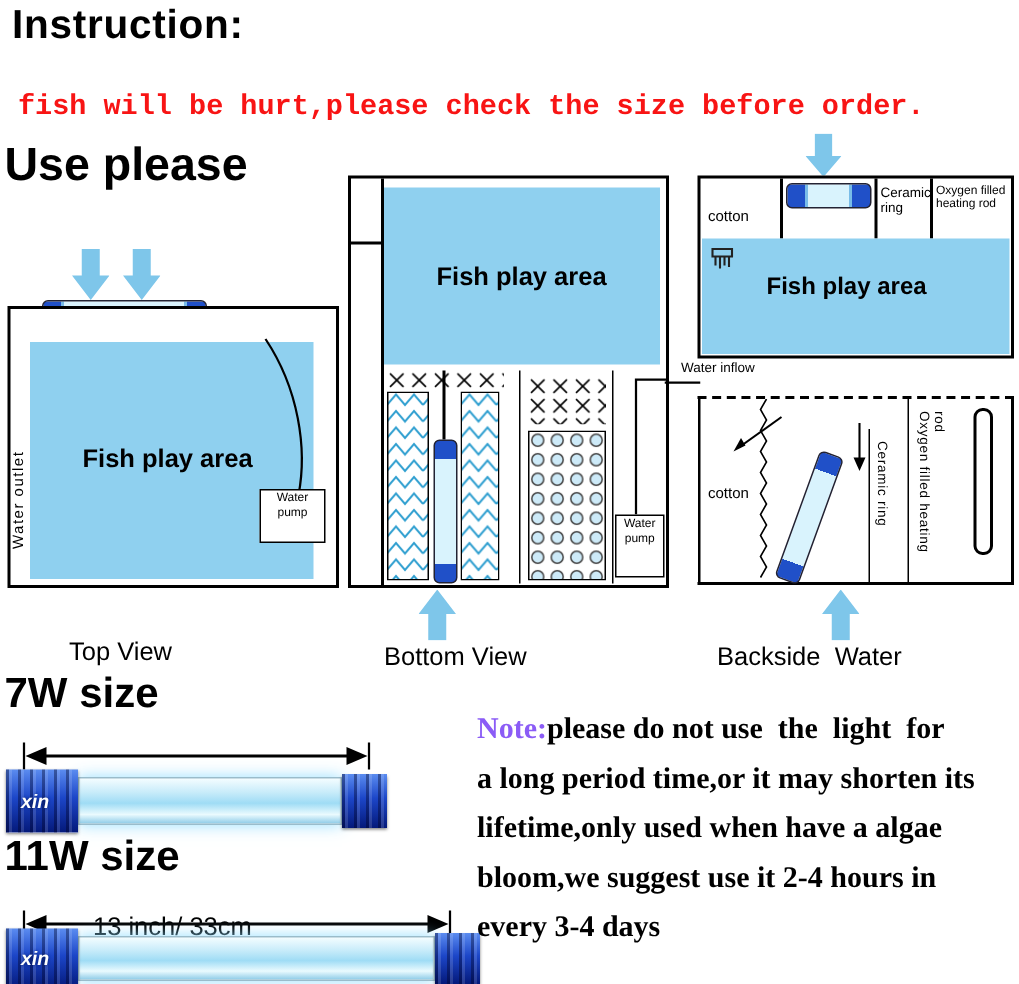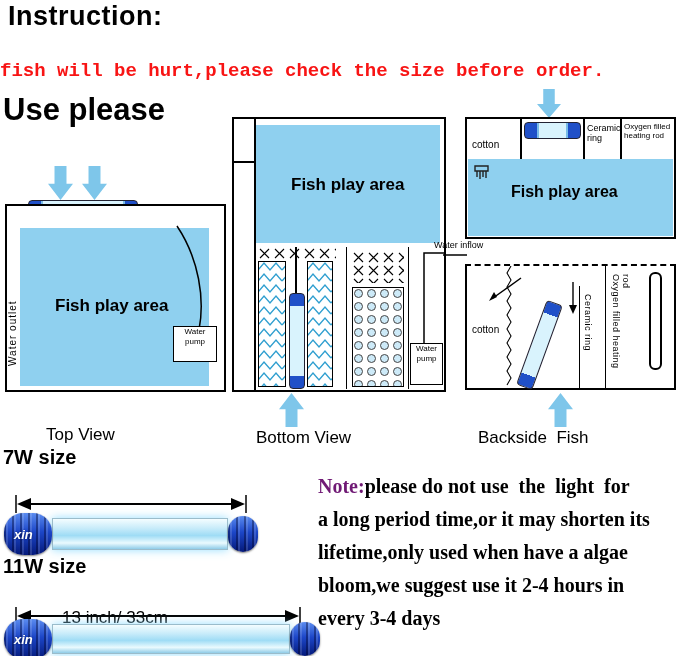--- a/index.html
+++ b/index.html
@@ -6,21 +6,21 @@
   #canvas{position:relative;width:679px;height:656px;background:#fff;overflow:hidden;
           font-family:"Liberation Sans",sans-serif;color:#000;text-decoration:underline;}
   .abs{position:absolute;}
 
   
   .h-instruction{font-size:27px;font-weight:bold;letter-spacing:.5px;}
   .warning{font-family:"Liberation Mono",monospace;font-weight:bold;font-size:19px;
            color:#f81414;white-space:pre-wrap;line-height:27px;}
   .nofish{font-family:"Liberation Sans",sans-serif;font-size:21px;font-weight:bold;color:#f81414;}
   .h-use{font-size:31px;font-weight:bold;}
-  .h-size{font-size:20px;font-weight:bold;}
+  .h-size{font-size:28px;font-weight:bold;}
   .measure-label{font-size:17px;}
 
   
   .tank{position:absolute;border:2px solid #000;background:#fff;}
   .water{position:absolute;background:#8fd0ef;}
   .fish-label{position:absolute;font-weight:bold;font-size:17px;white-space:nowrap;}
   .view-label{position:absolute;font-size:17px;}
   .tinytext{position:absolute;font-size:8px;line-height:1.15;}
   .smalltext{position:absolute;font-size:10px;line-height:1.1;}
   .pumpbox{position:absolute;background:#fff;border:1px solid #000;font-size:8px;
@@ -39,37 +39,37 @@
   .arrow.up{clip-path:polygon(50% 0,100% 48%,74% 48%,74% 100%,26% 100%,26% 48%,0 48%);}
 
   
   .lamp-h{position:absolute;border:1px solid #223;border-radius:4px;
     background:linear-gradient(90deg,#2050c8 0 12px,#79bce8 12px 14px,#d9f3fd 14px calc(100% - 14px),#79bce8 calc(100% - 14px) calc(100% - 12px),#2050c8 calc(100% - 12px) 100%);}
   .lamp-v{position:absolute;border:1px solid #223;border-radius:4px;
     background:linear-gradient(180deg,#2050c8 0 12px,#d9f3fd 12px calc(100% - 12px),#2050c8 calc(100% - 12px) 100%);}
 
   
   .big-lamp{position:absolute;display:flex;align-items:center;}
-  .big-lamp .cap{position:relative;border-radius:19px;
+  .big-lamp .cap{position:relative;border-radius:0;
     background:
       repeating-linear-gradient(90deg,rgba(0,0,30,.38) 0 2px,rgba(255,255,255,.14) 2px 4px,rgba(0,0,0,0) 4px 8px),
       linear-gradient(180deg,#5b8cf0 0%,#1c46c8 45%,#04197a 100%);
     box-shadow:0 1px 2px rgba(0,0,0,.5);}
   .big-lamp .cap.left{width:48px;height:100%;}
   .big-lamp .cap.right{width:30px;height:86%;}
   .big-lamp .tube{flex:1;height:72%;border:1px solid #9abccb;
     background:linear-gradient(180deg,#f4fdff 0%,#c9ecfa 30%,#9fdcf5 55%,#eafafe 80%,#8fcce8 100%);
     box-shadow:0 0 10px rgba(140,220,255,.9);}
   .brand{position:absolute;left:10px;top:50%;transform:translateY(-50%);
     color:#fff;font-style:italic;font-weight:bold;font-size:13px;text-shadow:0 0 2px #001a66;}
 
   
   .note-line{font-family:"Liberation Serif",serif;font-weight:bold;font-size:20px;
              line-height:33px;white-space:pre-wrap;color:#000;}
-  .note-label{color:#701a75;}
+  .note-label{color:#8b5cf6;}
 </style>
 </head>
 <body>
 
 <svg width="0" height="0" style="position:absolute">
   <defs>
     <pattern id="zig" width="24" height="11" patternUnits="userSpaceOnUse">
       <path d="M0,9 L6,2 L12,9 L18,2 L24,9" fill="none" stroke="#2f9fd0" stroke-width="1.4"></path>
     </pattern>
     <pattern id="dots" width="13" height="13" patternUnits="userSpaceOnUse">
@@ -77,21 +77,21 @@
     </pattern>
     <pattern id="xpat" width="15" height="13" patternUnits="userSpaceOnUse">
       <path d="M2,2 L11,11 M11,2 L2,11" stroke="#000" stroke-width="1.1" fill="none"></path>
     </pattern>
   </defs>
 </svg>
 
 <div id="canvas">
 
   <div class="abs h-instruction" style="left:8px;top:1px;">Instruction:</div>
-  <div class="abs warning" style="left:0;top:58px;">fish will be hurt,please check the size before order.</div>
+  <div class="abs warning" style="left:12px;top:58px;">fish will be hurt,please check the size before order.</div>
 
   <div class="abs h-use" style="left:3px;top:92px;">Use please</div>
 
   <div class="arrow down" style="left:48px;top:166px;width:25px;height:34px;"></div>
   <div class="arrow down" style="left:82px;top:166px;width:25px;height:34px;"></div>
   <div class="lamp-h" style="left:28px;top:200px;width:108px;height:20px;"></div>
 
   <div class="tank" style="left:5px;top:204px;width:217px;height:184px;">
     <div class="water" style="left:13px;top:22px;width:189px;height:158px;"></div>
     <div class="vtext-up" style="left:0px;top:32px;height:128px;">Water outlet</div>
@@ -150,21 +150,21 @@
     <div class="smalltext" style="left:5px;top:20px;">cotton</div>
     <div class="tinytext" style="left:120px;top:4px;width:32px;font-size:9px;">Ceramic ring</div>
     <div class="tinytext" style="left:157px;top:3px;width:48px;">Oxygen filled heating rod</div>
     <div class="water" style="left:1px;top:40px;width:205px;height:77px;"></div>
     <svg class="abs" style="left:6px;top:44px;" width="18" height="20">
       <path d="M2,3 h13 v5 h-13 z M4,8 v6 M7,8 v8 M10,8 v6 M13,8 v7" fill="none" stroke="#222" stroke-width="1.4"></path>
     </svg>
     <div class="fish-label" style="left:44px;top:64px;font-size:16px;">Fish play area</div>
   </div>
 
-  <div class="tinytext" style="left:434px;top:240px;font-size:9px;">Water inflow</div>
+  <div class="tinytext" style="left:454px;top:240px;font-size:9px;">Water inflow</div>
   <svg class="abs" style="left:443px;top:250px;" width="24" height="10">
     <path d="M0,5 L24,5" stroke="#000" stroke-width="1.5"></path>
   </svg>
 
   <div class="tank" style="left:465px;top:264px;width:207px;height:122px;border-top:2px dashed #000;">
     <svg class="abs" style="left:38px;top:0;" width="10" height="120">
       <path d="M6,0 L2,7 L6,14 L2,21 L6,28 L2,35 L6,42 L2,49 L6,56 L2,63 L6,70 L2,77 L6,84 L2,91 L6,98 L2,105 L6,112 L2,119" fill="none" stroke="#000" stroke-width="1.1"></path>
     </svg>
     <div class="smalltext" style="left:5px;top:58px;">cotton</div>
     <svg class="abs" style="left:8px;top:4px;" width="60" height="40">
@@ -176,21 +176,21 @@
       <polygon points="8,34 4,25 12,25" fill="#000"></polygon>
     </svg>
     <div class="lamp-v" style="left:64px;top:34px;width:15px;height:88px;transform:rotate(20deg);"></div>
     <div class="vline" style="left:112px;top:20px;width:1px;height:102px;"></div>
     <div class="vtext-down" style="left:116px;top:28px;height:84px;">Ceramic ring</div>
     <div class="vline" style="left:138px;top:0;width:1px;height:122px;"></div>
     <div class="vtext-cols" style="left:144px;top:8px;height:104px;">Oxygen filled heating rod</div>
     <div class="abs" style="left:182px;top:6px;width:9px;height:94px;border:2px solid #000;border-radius:6px;background:#fff;"></div>
   </div>
   <div class="arrow up" style="left:548px;top:393px;width:25px;height:34px;"></div>
-  <div class="view-label" style="left:478px;top:428px;white-space:pre;">Backside  Fish</div>
+  <div class="view-label" style="left:478px;top:428px;white-space:pre;">Backside  Water</div>
 
   <div class="abs h-size" style="left:3px;top:446px;">7W size</div>
   <svg class="abs" style="left:14px;top:494px;" width="234" height="20">
     <line x1="2" y1="1" x2="2" y2="19" stroke="#000" stroke-width="1.5"></line>
     <line x1="232" y1="1" x2="232" y2="19" stroke="#000" stroke-width="1.5"></line>
     <line x1="6" y1="10" x2="228" y2="10" stroke="#000" stroke-width="2"></line>
     <polygon points="3,10 17,4 17,16" fill="#000"></polygon>
     <polygon points="231,10 217,4 217,16" fill="#000"></polygon>
   </svg>
   <div class="big-lamp" style="left:4px;top:513px;width:254px;height:42px;">

